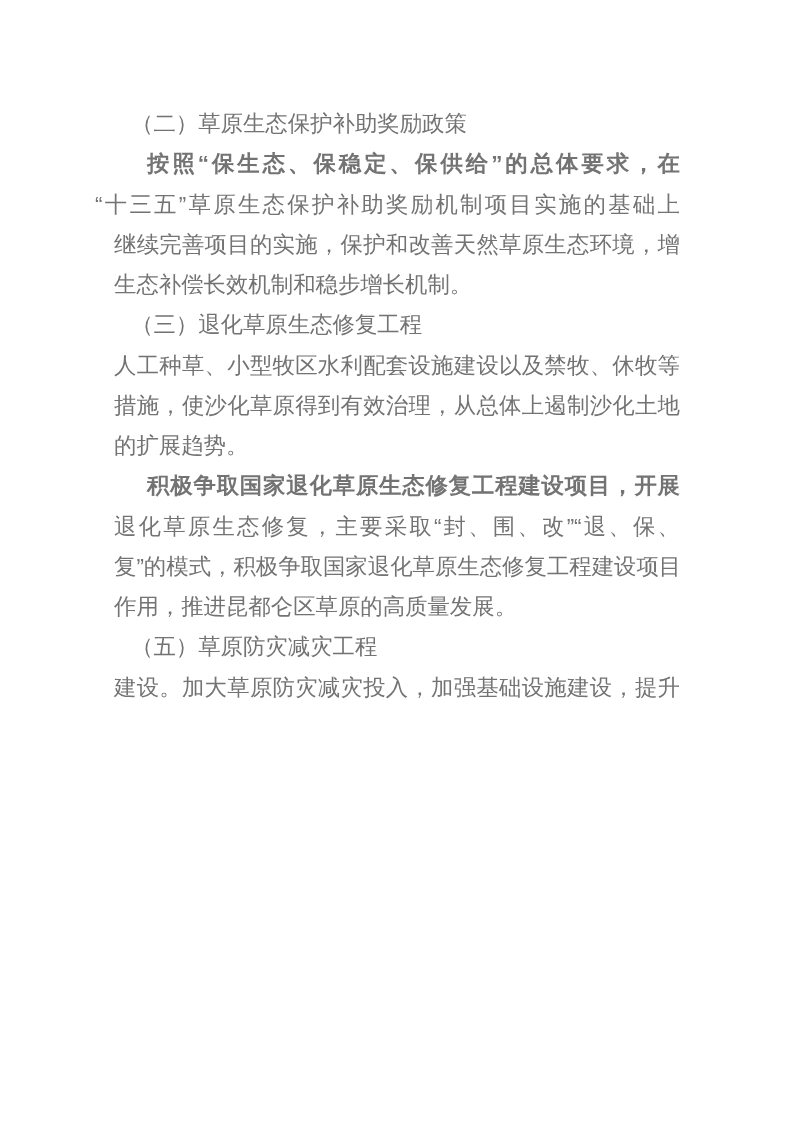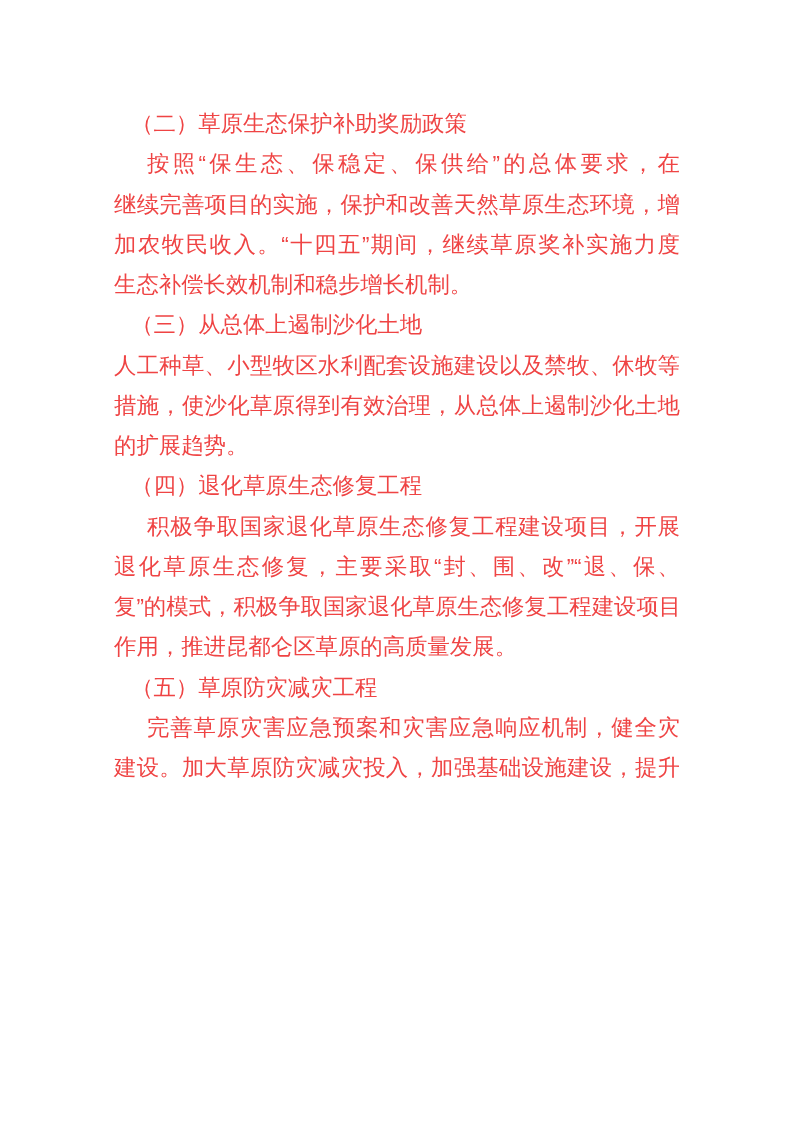--- a/index.html
+++ b/index.html
@@ -12,57 +12,56 @@
     font-family: "Liberation Sans", sans-serif;
     color: #000000;
   }
   .doc {
     position: absolute;
     left: 114px;
     top: 104px;
     width: 566px;
     font-size: 22.4px;
     line-height: 40.25px;
-    color: #ef4444;
+    color: #737373;
   }
   .line {
     height: 40.25px;
     white-space: nowrap;
   }
   .heading {
     text-indent: 17px;
   }
   .first {
     text-indent: 33px;
+    font-weight: bold;
   }
   .hang {
     margin-left: -19px;
     width: 585px;
   }
   .just {
     text-align: justify;
     text-align-last: justify;
   }
 </style>
 </head>
 <body>
 
 <div class="page">
   <div class="doc">
       <div class="line heading">（二）草原生态保护补助奖励政策</div>
       <div class="line first just">按照“保生态、保稳定、保供给”的总体要求，在</div>
+      <div class="line hang just">“十三五”草原生态保护补助奖励机制项目实施的基础上</div>
       <div class="line just">继续完善项目的实施，保护和改善天然草原生态环境，增</div>
-      <div class="line just">加农牧民收入。“十四五”期间，继续草原奖补实施力度</div>
       <div class="line">生态补偿长效机制和稳步增长机制。</div>
-      <div class="line heading">（三）从总体上遏制沙化土地</div>
+      <div class="line heading">（三）退化草原生态修复工程</div>
       <div class="line just">人工种草、小型牧区水利配套设施建设以及禁牧、休牧等</div>
       <div class="line just">措施，使沙化草原得到有效治理，从总体上遏制沙化土地</div>
       <div class="line">的扩展趋势。</div>
-      <div class="line heading">（四）退化草原生态修复工程</div>
       <div class="line first just">积极争取国家退化草原生态修复工程建设项目，开展</div>
       <div class="line just">退化草原生态修复，主要采取“封、围、改”“退、保、</div>
       <div class="line just">复”的模式，积极争取国家退化草原生态修复工程建设项目</div>
       <div class="line">作用，推进昆都仑区草原的高质量发展。</div>
       <div class="line heading">（五）草原防灾减灾工程</div>
-      <div class="line first just">完善草原灾害应急预案和灾害应急响应机制，健全灾</div>
       <div class="line just">建设。加大草原防灾减灾投入，加强基础设施建设，提升</div>
     </div>
 </div>
 
 </body></html>

